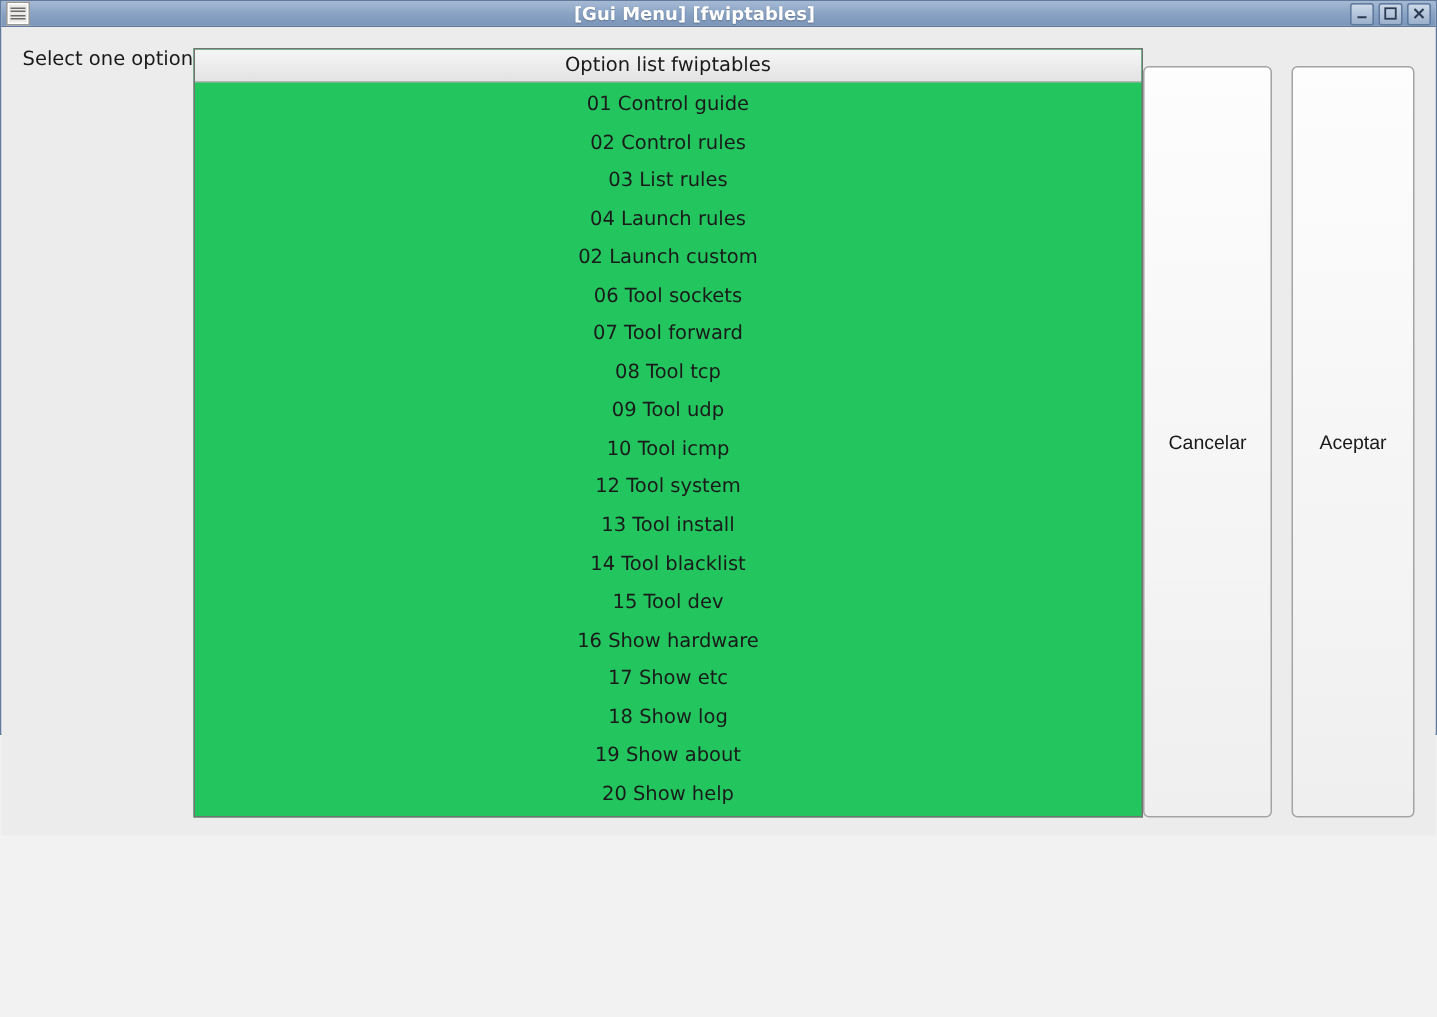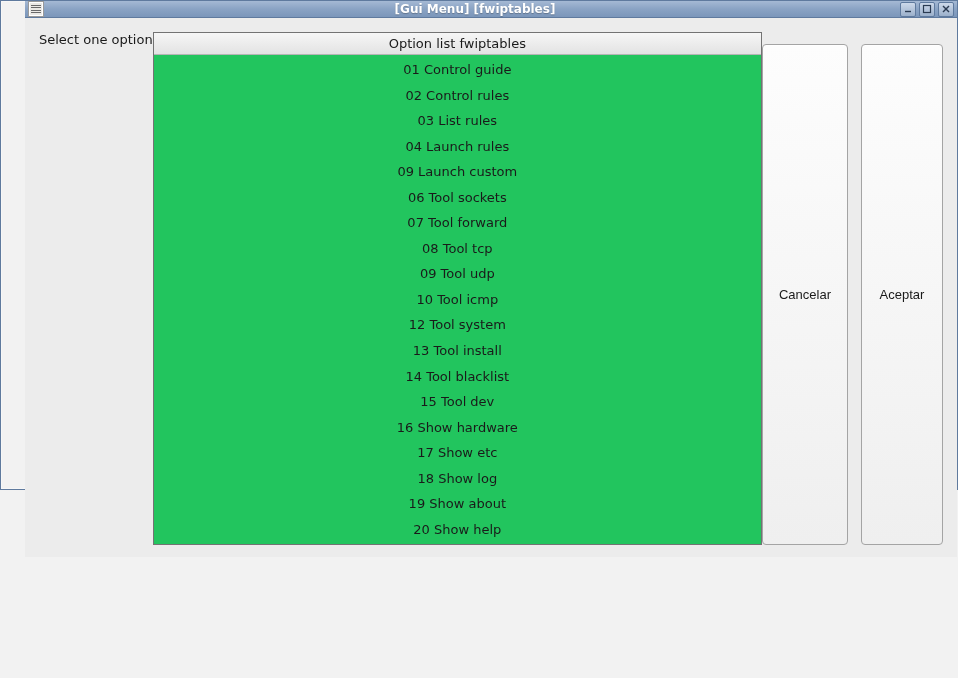--- a/index.html
+++ b/index.html
@@ -12,21 +12,20 @@
       overflow: hidden;
       color: #1a1a1a;
     }
     .window {
       width: 958px;
       height: 490px;
       display: flex;
       flex-direction: column;
       border: 1px solid #5f7a9e;
       box-shadow: inset 0 0 0 1px rgba(255,255,255,0.4);
-      padding-left: 24px;
     }
     .titlebar {
       height: 22px;
       background: linear-gradient(to bottom, #a5b9d4 0%, #8aa3c4 50%, #7b96ba 100%);
       border-bottom: 1px solid #5f7a9e;
       display: flex;
       align-items: center;
       color: #fff;
       font-weight: bold;
       font-size: 12px;
@@ -154,21 +153,21 @@
   <div class="content">
     <div class="prompt-label">Select one option</div>
 
     <div class="list-frame">
       <div class="col-header">Option list fwiptables</div>
       <div class="list-body" id="list-body">
           <div class="list-item">01 Control guide</div>
           <div class="list-item">02 Control rules</div>
           <div class="list-item">03 List rules</div>
           <div class="list-item">04 Launch rules</div>
-          <div class="list-item">09 Launch custom</div>
+          <div class="list-item">02 Launch custom</div>
           <div class="list-item">06 Tool sockets</div>
           <div class="list-item">07 Tool forward</div>
           <div class="list-item">08 Tool tcp</div>
           <div class="list-item">09 Tool udp</div>
           <div class="list-item">10 Tool icmp</div>
           <div class="list-item">12 Tool system</div>
           <div class="list-item">13 Tool install</div>
           <div class="list-item">14 Tool blacklist</div>
           <div class="list-item">15 Tool dev</div>
           <div class="list-item">16 Show hardware</div>

